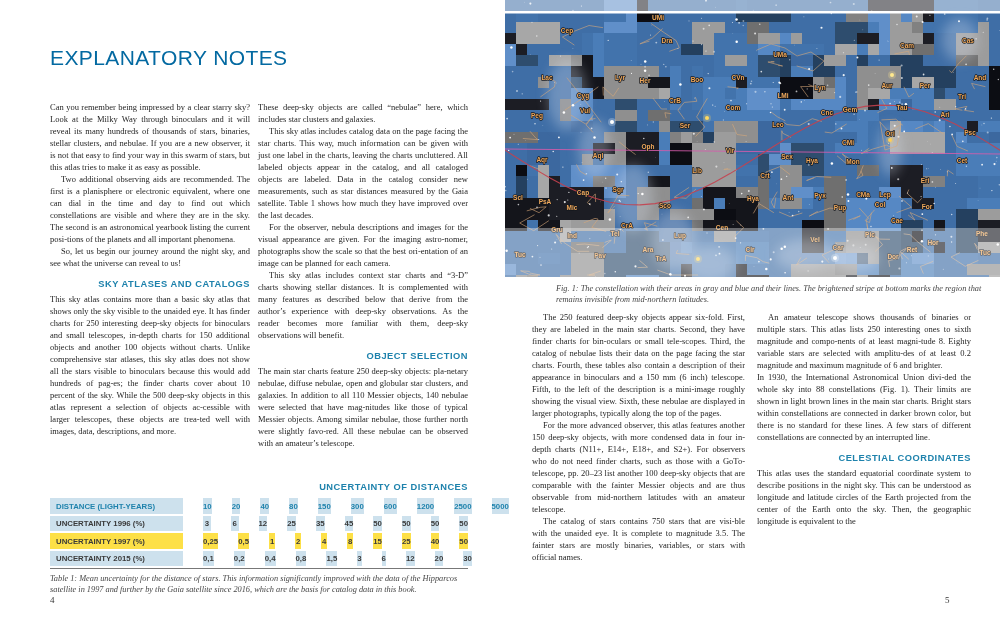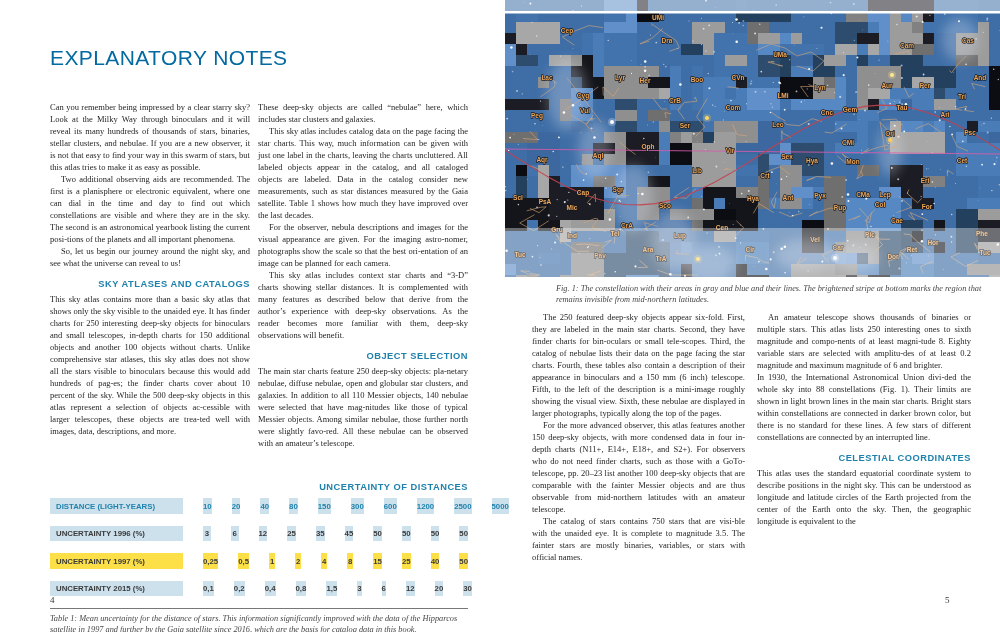--- a/index.html
+++ b/index.html
@@ -24,21 +24,21 @@
     color:#1e82ac;margin:9px 0 3px;text-align:right;
   }
   .h2.first{margin-top:8px;}
   .cap{
     font-style:italic;font-size:8.3px;line-height:11.3px;
     color:#454545;text-align:left;
   }
   .pagenum{font-size:9px;color:#333;}
   
   #dist-table{width:418px;}
-  .trow{display:grid;grid-template-columns:133px repeat(10,1fr);gap:20px;margin-bottom:12px;width:418px;}
+  .trow{display:grid;grid-template-columns:133px repeat(10,1fr);gap:20px;margin-bottom:2px;width:418px;}
   .tc{
     background:#cde1ed;
     font-family:"Liberation Sans", sans-serif;
     font-size:7.8px;font-weight:700;color:#3a3a3a;
     text-align:center;padding:3.5px 0 3px 0;
   }
   .trow.head .tc{color:#1e82ac;}
   .trow.white .tc{background:#fde047;}
   .tc.lbl{text-align:left;padding-left:6px;}
   .tbl-rule{border-top:1.5px solid #777;width:418px;margin:1px 0 4px 0;}

